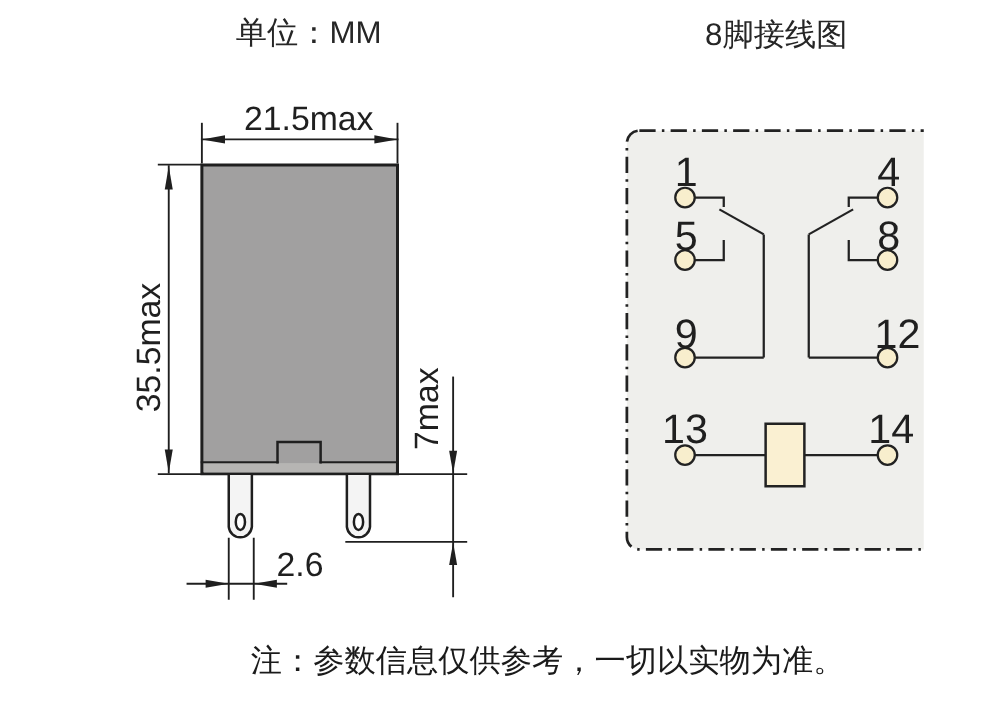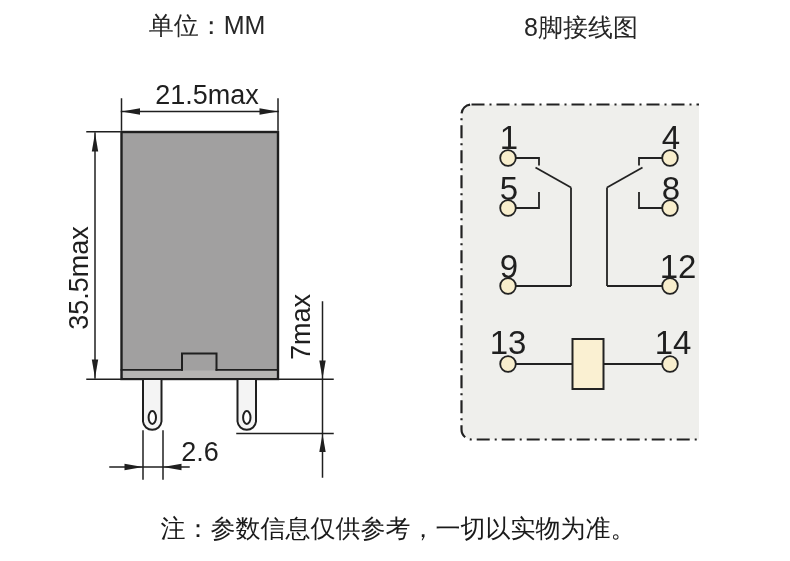--- a/index.html
+++ b/index.html
@@ -1,18 +1,19 @@
 <!DOCTYPE html>
 <html><head>
 <meta charset="utf-8">
 <style>
   html,body{margin:0;padding:0;background:#ffffff;}
   #screen{
     position:relative;width:699px;height:561px;background:#ffffff;overflow:hidden;
     font-family:"Liberation Sans","DejaVu Sans",sans-serif;
+    margin-left:40px;
   }
   svg{position:absolute;left:0;top:0;}
   text{font-family:"Liberation Sans","DejaVu Sans",sans-serif;}
   .title-text{font-size:25px;fill:#262626;}
   .dim-text{font-size:27px;fill:#1f1f1f;}
   .pin-label{font-size:33px;fill:#1f1f1f;}
   .note-text{font-size:25px;fill:#1a1a1a;}
 </style>
 </head>
 <body>

